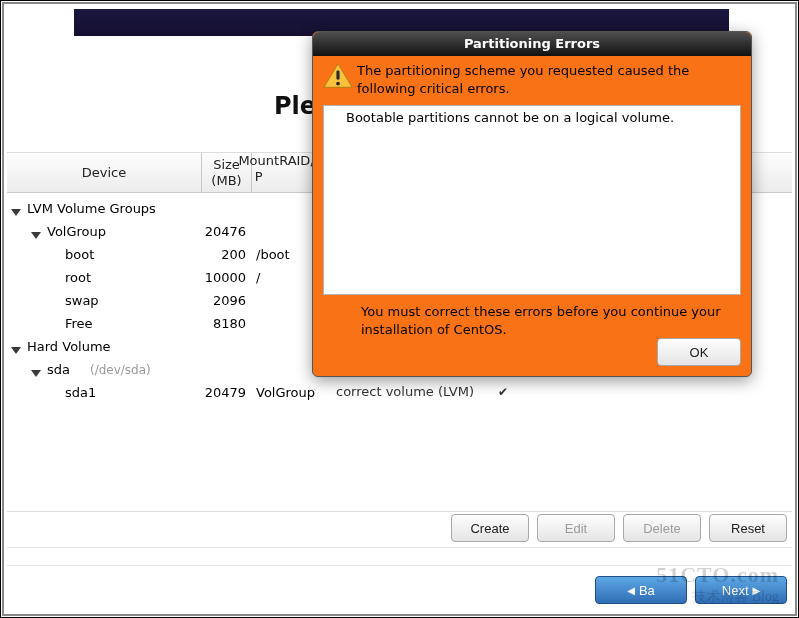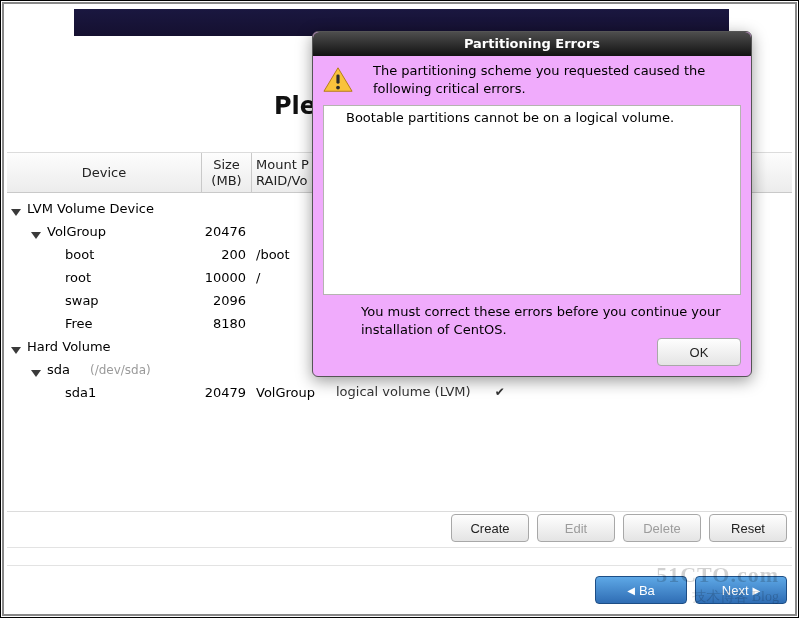--- a/index.html
+++ b/index.html
@@ -41,21 +41,21 @@
       height: 40px;
       display: flex;
       background: linear-gradient(#fdfdfd, #ececec);
       border-bottom: 1px solid #c9c9c9;
       font-size: 13px;
       color: #222;
     }
     .th { border-right: 1px solid #c9c9c9; display: flex; align-items: center; justify-content: center; text-align: center; }
     .th.device { width: 195px; }
     .th.size { width: 50px; flex-direction: column; line-height: 1.2; }
-    .th.mount { width: 62px; flex-direction: column; line-height: 1.2; align-items:flex-start; padding-left:4px; }
+    .th.mount { width: 62px; flex-direction: row; line-height: 1.2; align-items:flex-start; padding-left:4px; }
     .tree {
       padding-top: 4px; font-size: 13px;
     }
     .row { height: 23px; display: flex; align-items: center; }
     .expander {
       width: 14px; height: 10px; margin-right: 2px;
       display: inline-block;
     }
     .expander::before {
       content: '';
@@ -114,38 +114,38 @@
       pointer-events: none;
     }
     .watermark .big { font-size: 22px; letter-spacing:1px; font-weight: bold; }
     .watermark .small { font-size: 14px; }
 
     
     .dialog {
       position: absolute;
       top: 27px; left: 308px;
       width: 440px;
-      background: #f0abfc;
+      background: #f97316;
       border: 1px solid #555;
       border-radius: 6px;
       box-shadow: 0 4px 16px rgba(0,0,0,0.4);
       z-index: 50;
     }
     .dialog-titlebar {
       height: 24px;
       background: linear-gradient(#4e4e4e, #121212);
       color: #fff;
       font-weight: bold;
       font-size: 13px;
       text-align: center;
       line-height: 24px;
       border-radius: 6px 6px 0 0;
     }
     .dialog-body { padding: 6px 10px 10px 10px; }
-    .dialog-toprow { display:flex; align-items:center; gap:20px; }
+    .dialog-toprow { display:flex; align-items:flex-start; gap:4px; }
     .warn-icon {
       width: 30px; height: 28px; flex: 0 0 30px;
       display: inline-block; position: relative;
     }
     .warn-icon svg { width: 100%; height: 100%; }
     .dialog-msg { font-size: 13px; line-height: 1.35; flex:1; }
     .error-box {
       margin-top: 8px;
       background: #fff;
       border: 1px solid #b4b4b0;
@@ -182,21 +182,21 @@
       </div>
       <div class="th mount">
         <span>Mount P</span>
         <span>RAID/Vo</span>
       </div>
     </div>
     <div class="tree">
       <div class="row">
         <div class="col-device" style="padding-left:4px;">
           <span class="expander"></span>
-          <span>LVM Volume Device</span>
+          <span>LVM Volume Groups</span>
         </div>
       </div>
       <div class="row">
         <div class="col-device" style="padding-left:24px;">
           <span class="expander"></span>
           <span>VolGroup</span>
         </div>
         <div class="col-size">20476</div>
       </div>
       <div class="row">
@@ -242,21 +242,21 @@
         <div class="col-device" style="padding-left:58px;">
               <span>sda1</span>
             </div>
         <div class="col-size">20479</div>
         <div class="col-mount">VolGroup</div>
       </div>
     </div>
   </div>
 
   <div class="pv-row">
-    <span>logical volume (LVM)</span><span class="chk">✔</span>
+    <span>correct volume (LVM)</span><span class="chk">✔</span>
   </div>
 
   <div class="bottom-buttons">
     <button class="btn">Create</button>
     <button class="btn disabled">Edit</button>
     <button class="btn disabled">Delete</button>
     <button class="btn">Reset</button>
   </div>
 
   <div class="hr-line"></div>

